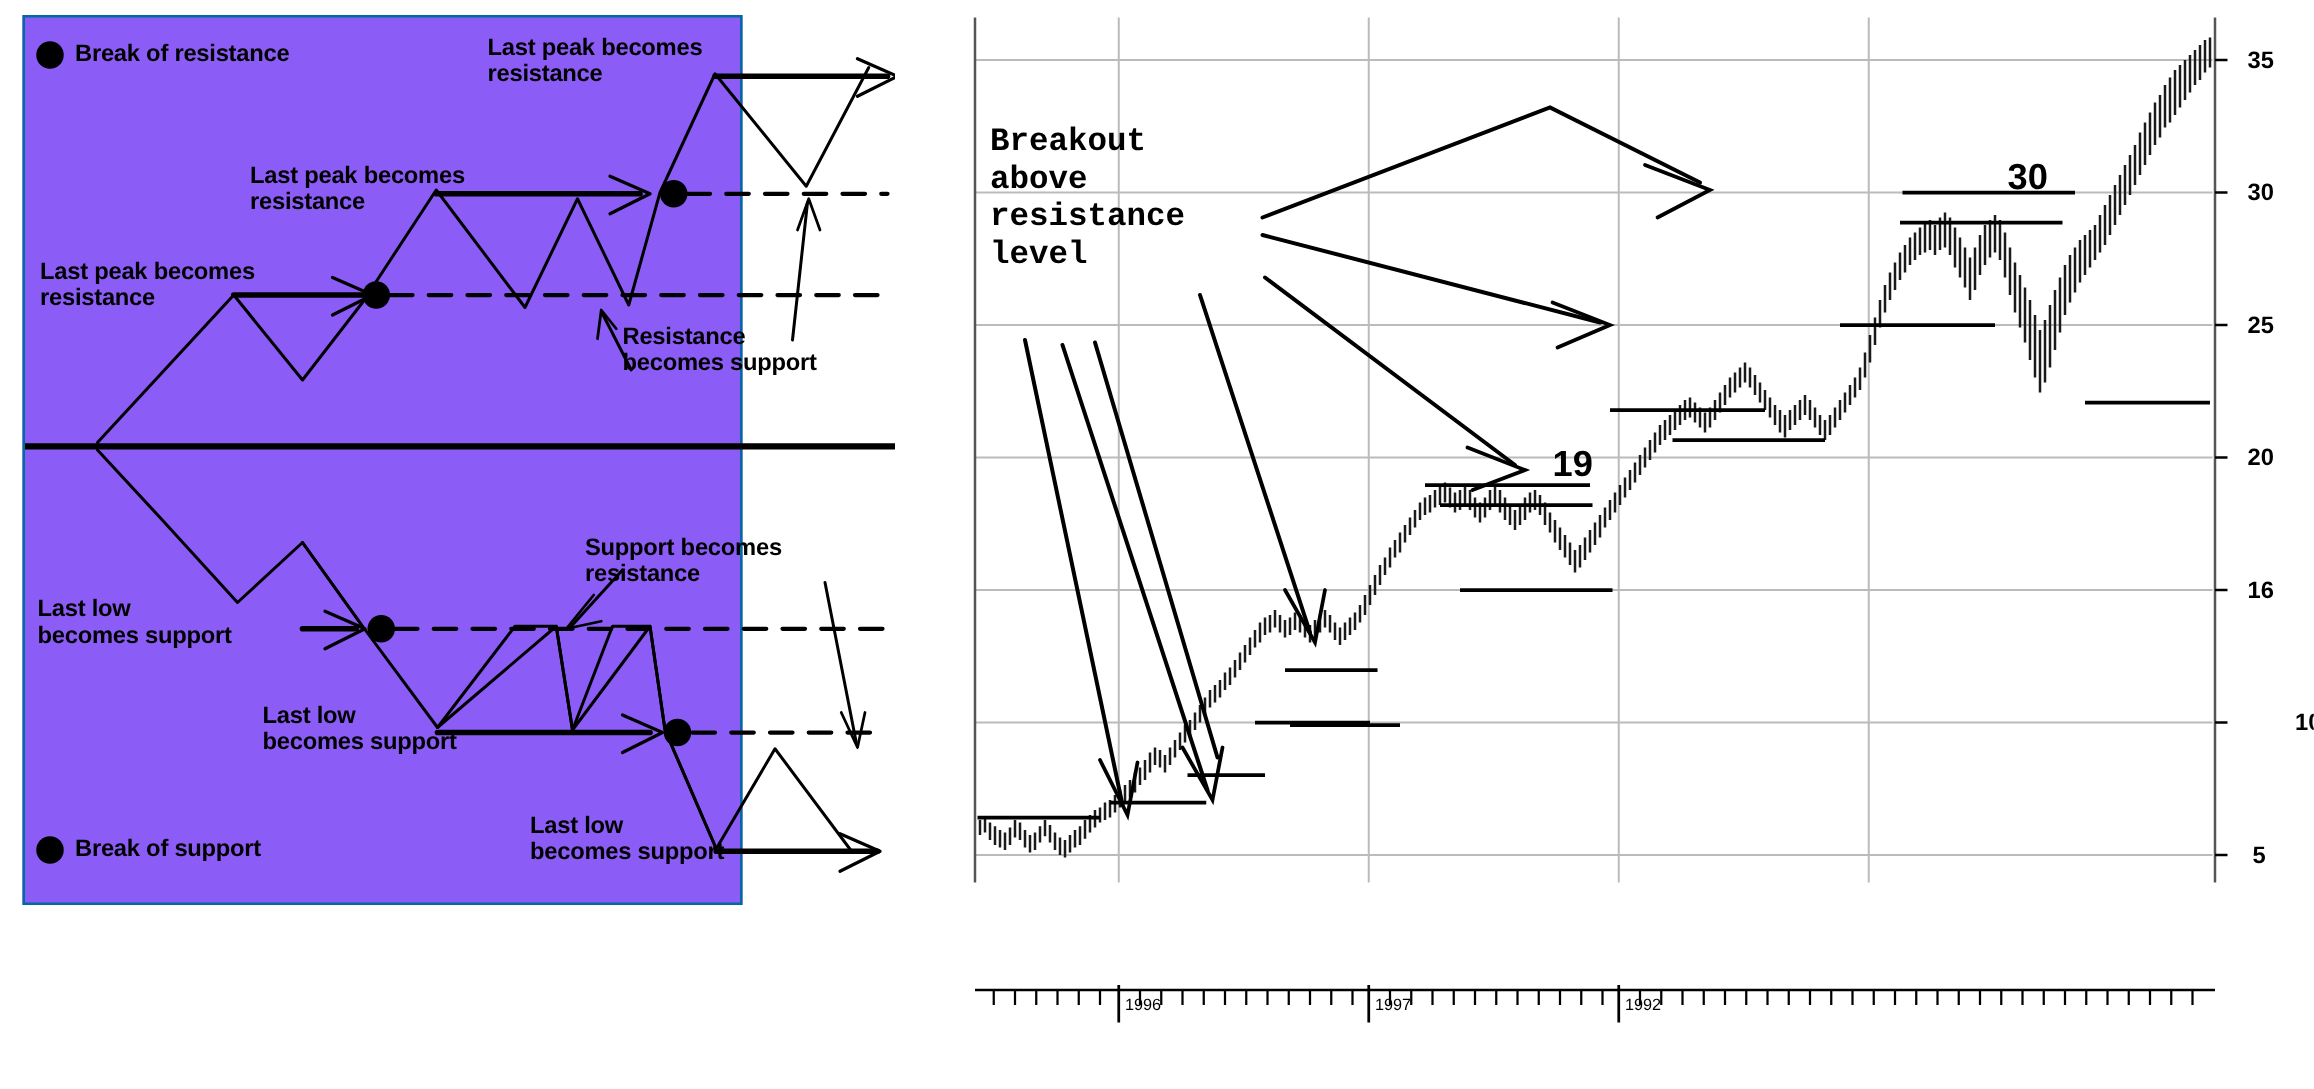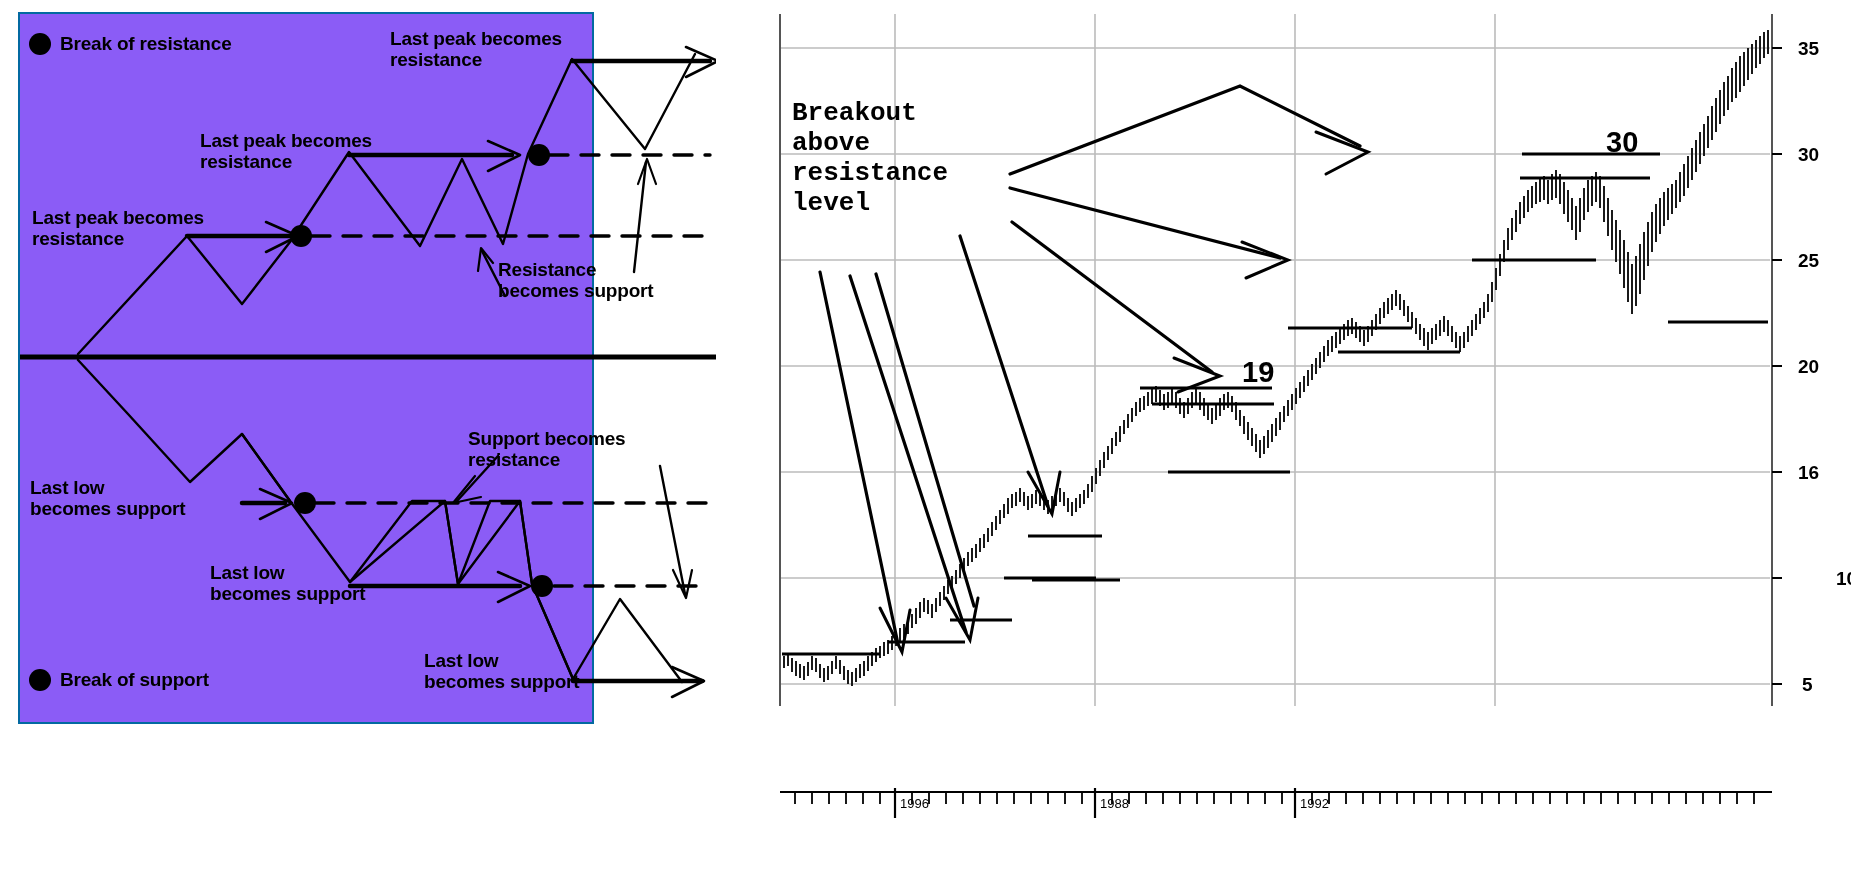--- a/index.html
+++ b/index.html
@@ -342,16 +342,16 @@
 
     <div class="axis-num" style="left:1038px;top:32px;text-align:center;">35</div>
     <div class="axis-num" style="left:1038px;top:138px;">30</div>
     <div class="axis-num" style="left:1038px;top:244px;">25</div>
     <div class="axis-num" style="left:1038px;top:350px;">20</div>
     <div class="axis-num" style="left:1038px;top:456px;">16</div>
     <div class="axis-num" style="left:1038px;top:562px;margin-left:38px;">10</div>
     <div class="axis-num" style="left:1042px;top:668px;">5</div>
 
     <div class="xlab" style="left:140px;top:790px;">1996</div>
-    <div class="xlab" style="left:340px;top:790px;">1988</div>
+    <div class="xlab" style="left:340px;top:790px;">1997</div>
     <div class="xlab" style="left:540px;top:790px;">1992</div>
   </div>
 </div>
 
 </body></html>

